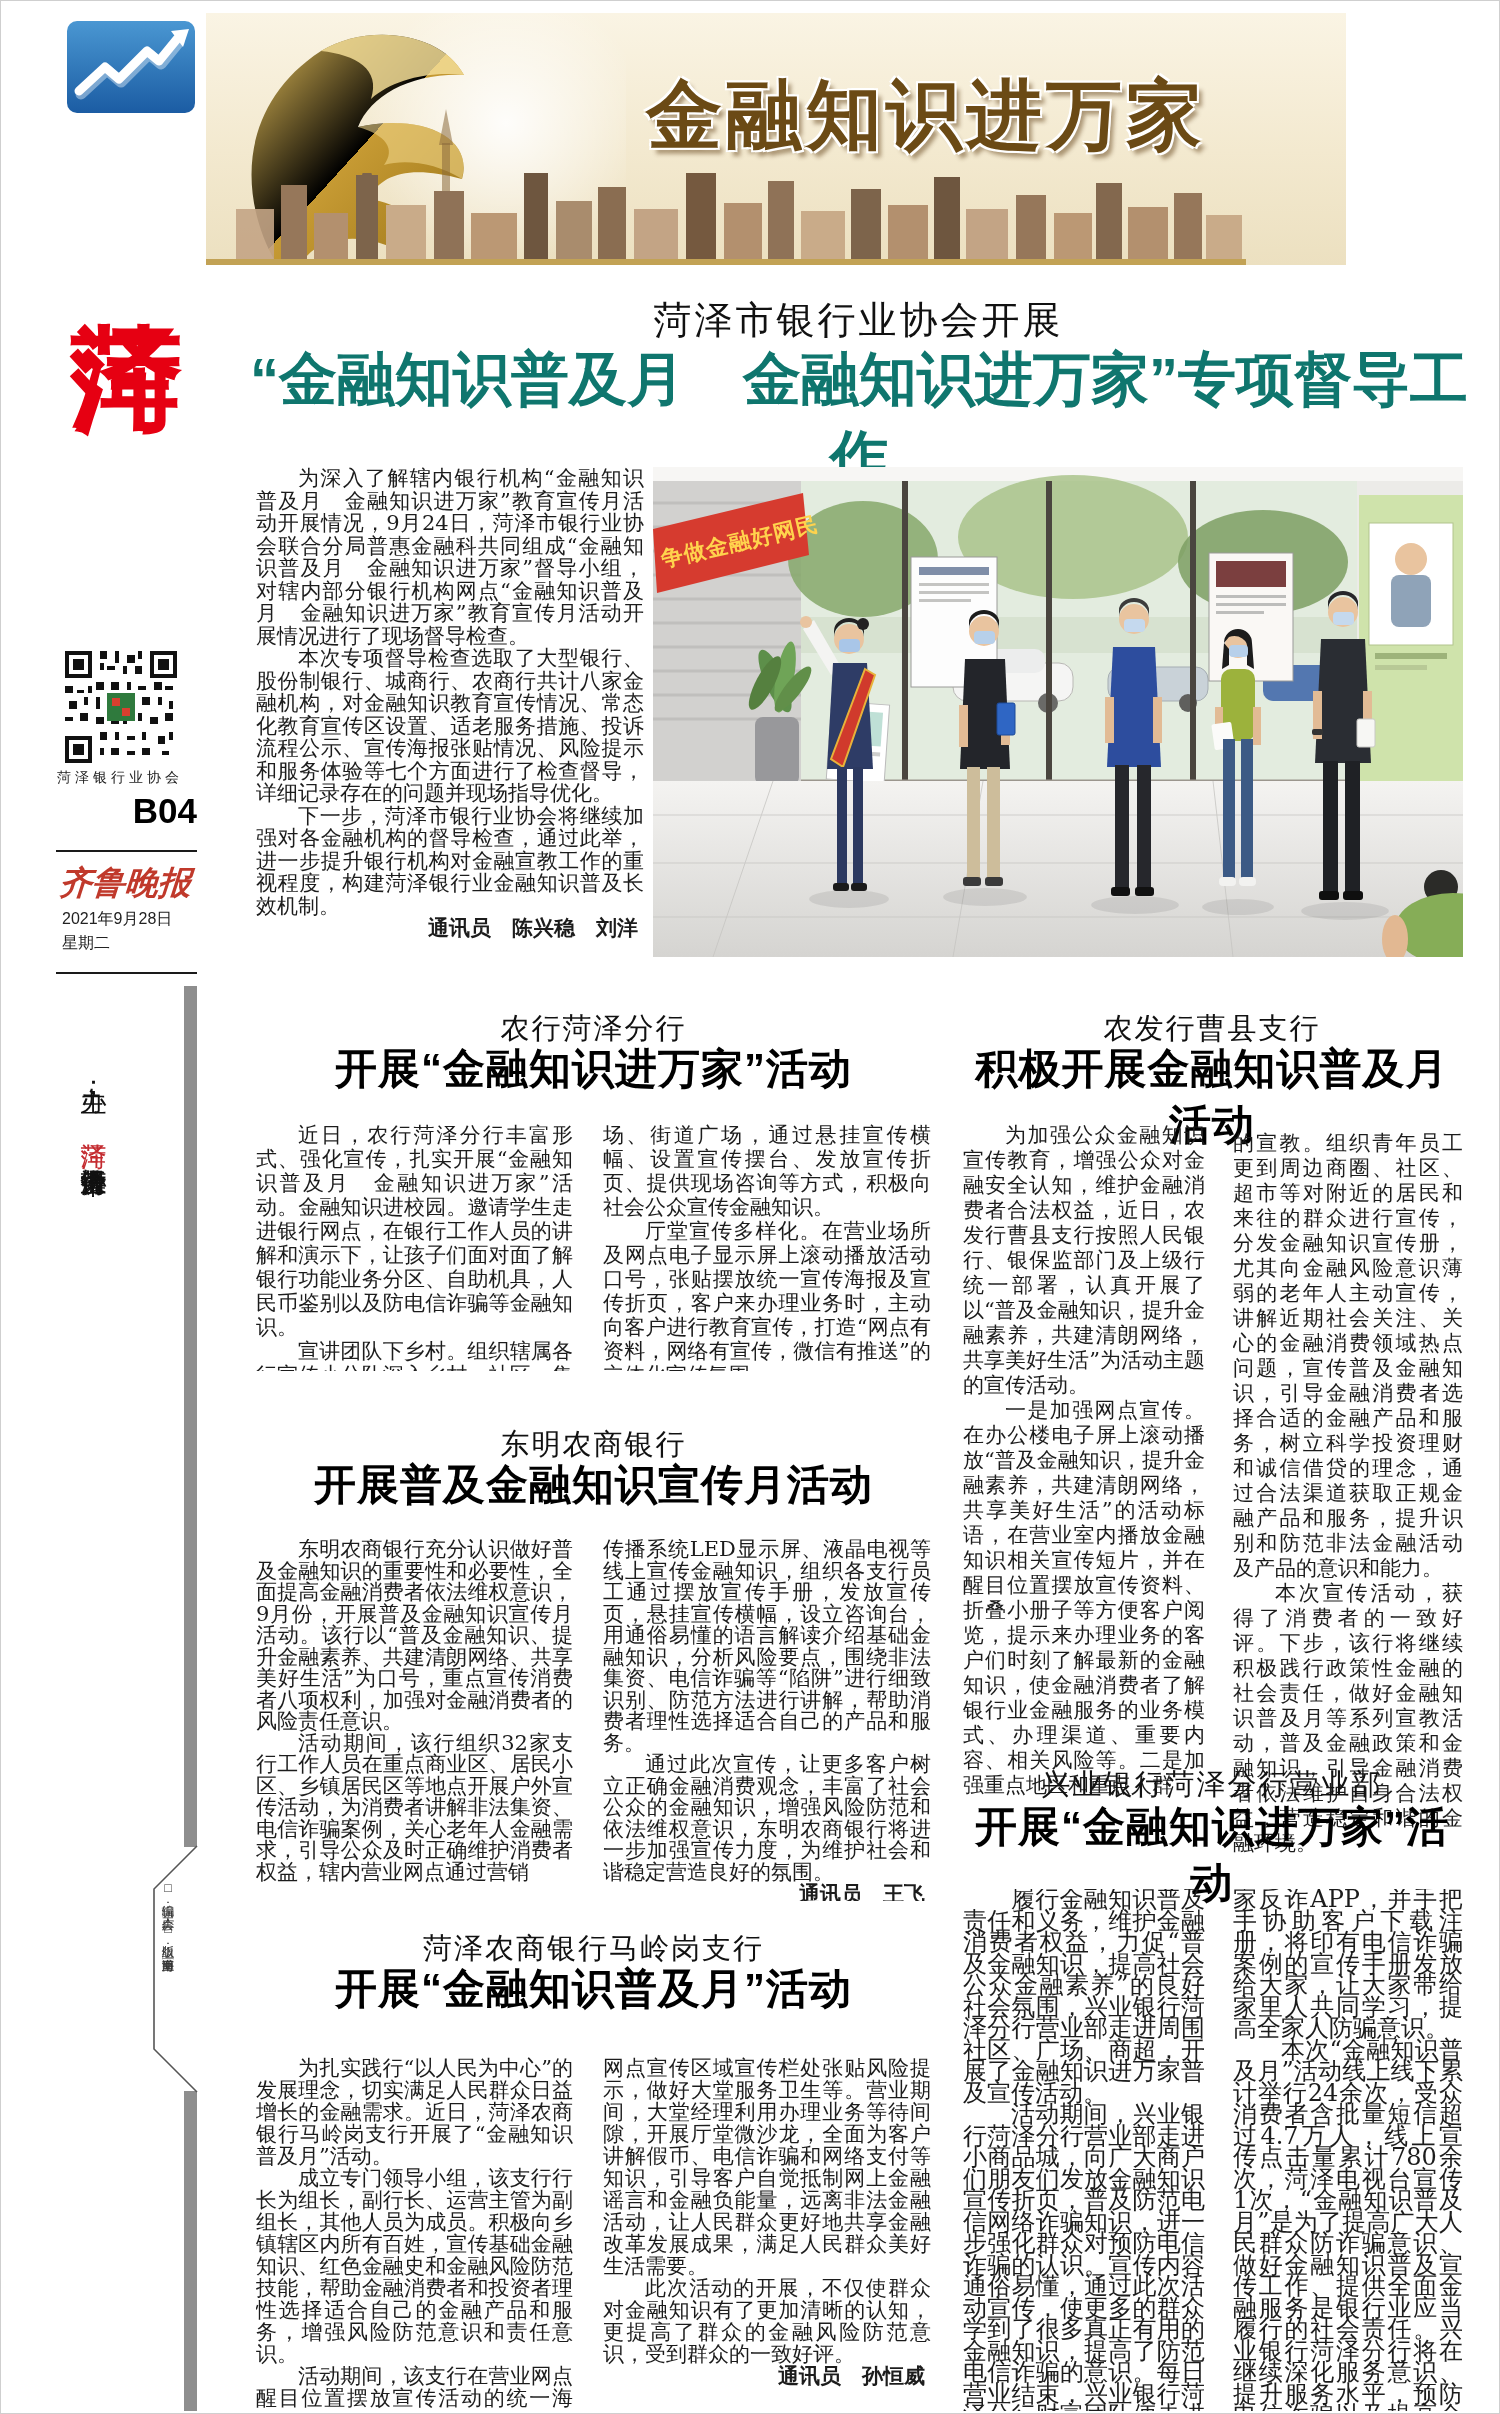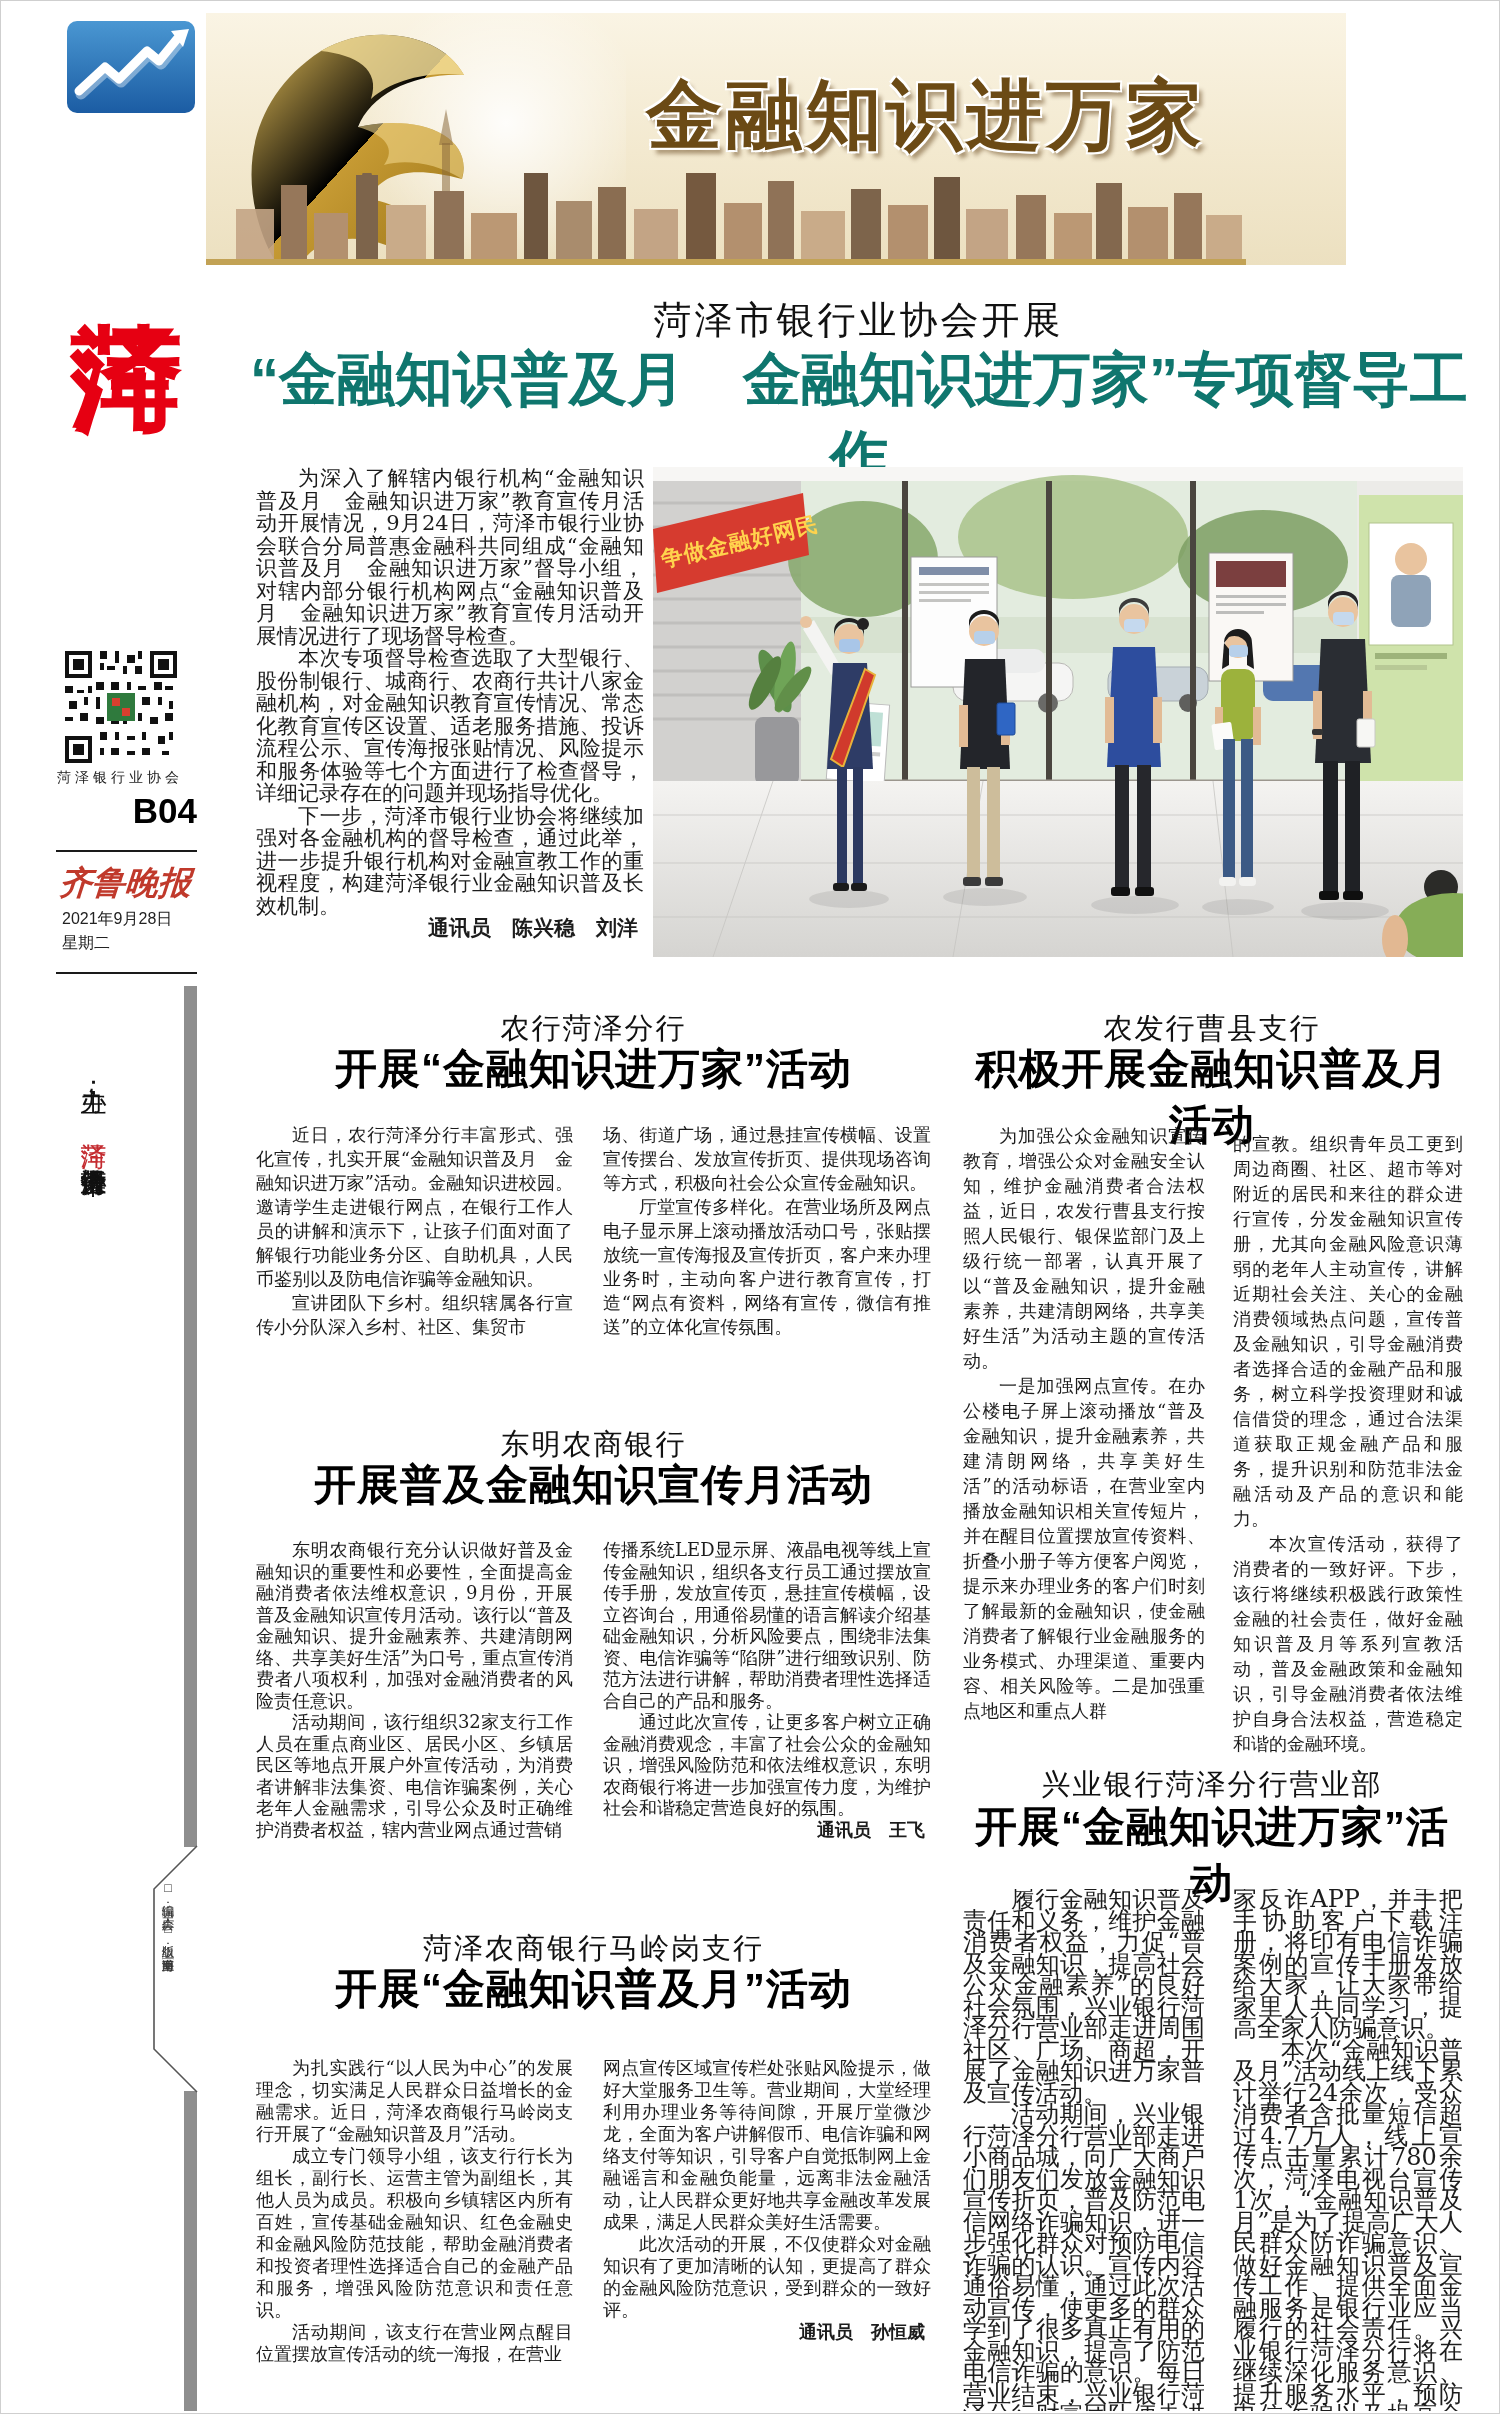--- a/index.html
+++ b/index.html
@@ -51,21 +51,21 @@
       font-size:21px;line-height:22.5px;text-align:justify;color:#1c1c1c;}
   .lead-body p,.col p{margin:0;}
   .ind{text-indent:2em;}
   .byline{text-align:right;font-weight:bold;padding-right:6px;}
   .photo{left:652px;top:466px;width:810px;height:490px;}
   
   .kicker{text-align:center;font-size:29px;font-family:"Liberation Sans",sans-serif;
       font-weight:500;letter-spacing:2px;color:#111;}
   .headline{text-align:center;font-size:42px;font-family:"Liberation Sans",sans-serif;
       font-weight:900;color:#000;letter-spacing:1px;}
-  .col{overflow:hidden;font-size:18px;text-align:justify;color:#1c1c1c;}
+  .col{overflow:hidden;font-size:21px;text-align:justify;color:#1c1c1c;}
   .khead-left{left:255px;width:675px;}
   .khead-right{left:960px;width:502px;}
   .s1{line-height:24px;} .s2{line-height:25px;} .s3{line-height:21.5px;}
   .s4{line-height:21.5px;font-size:24px;} .s5{line-height:22px;}
 </style>
 </head>
 <body>
 
 <div id="page">
 

